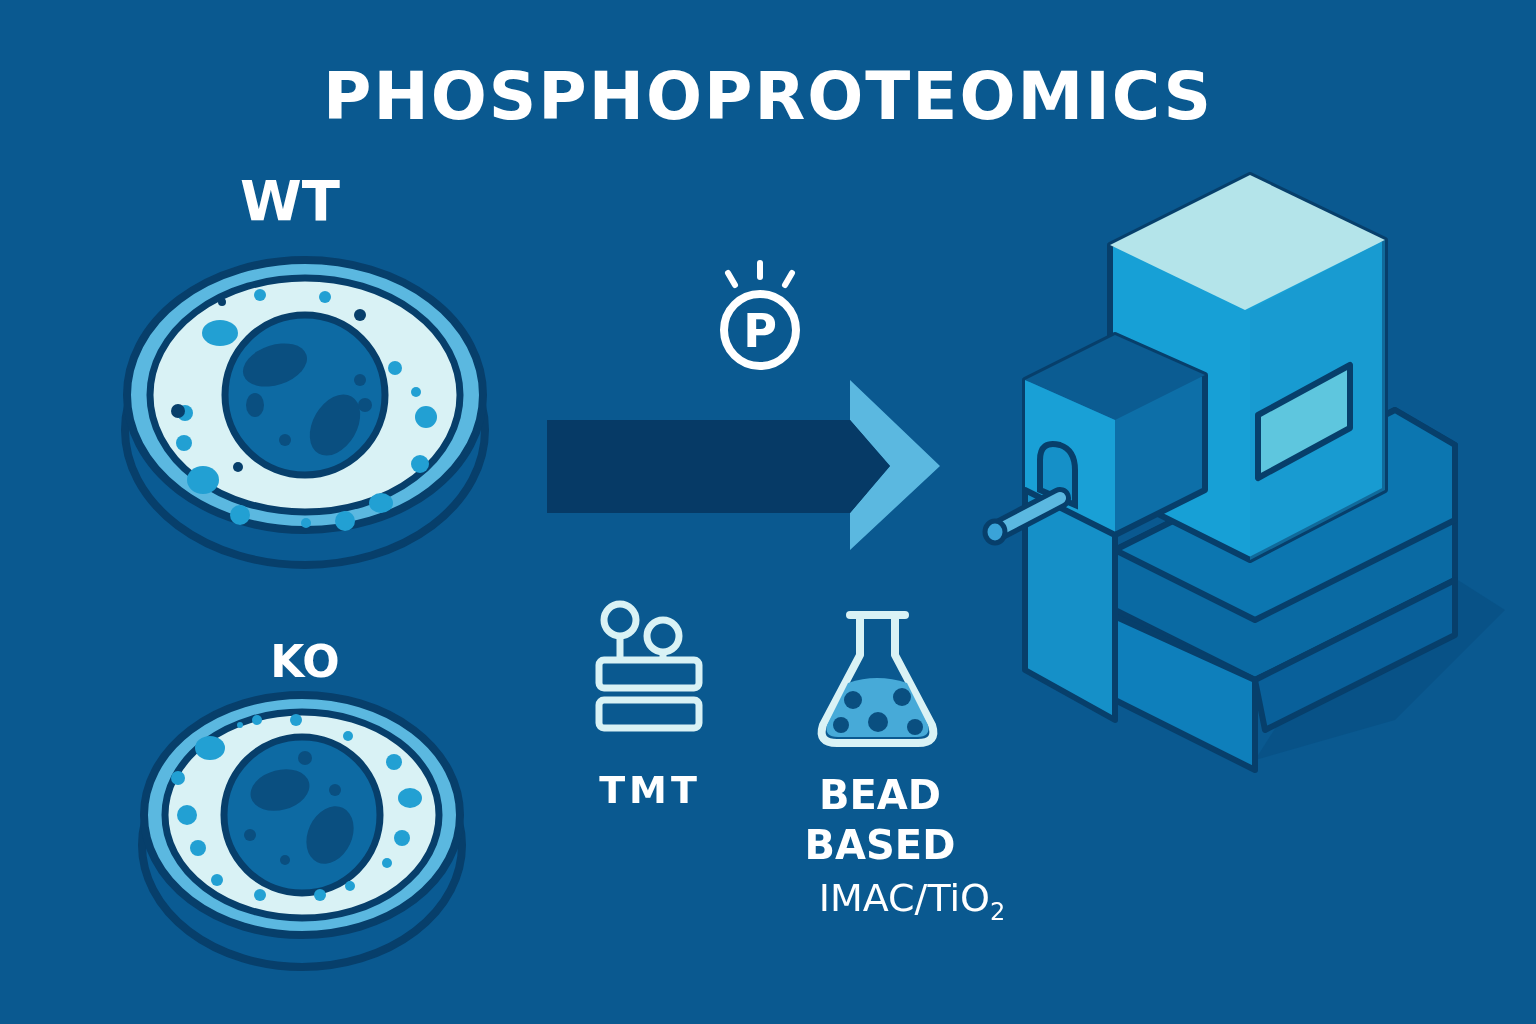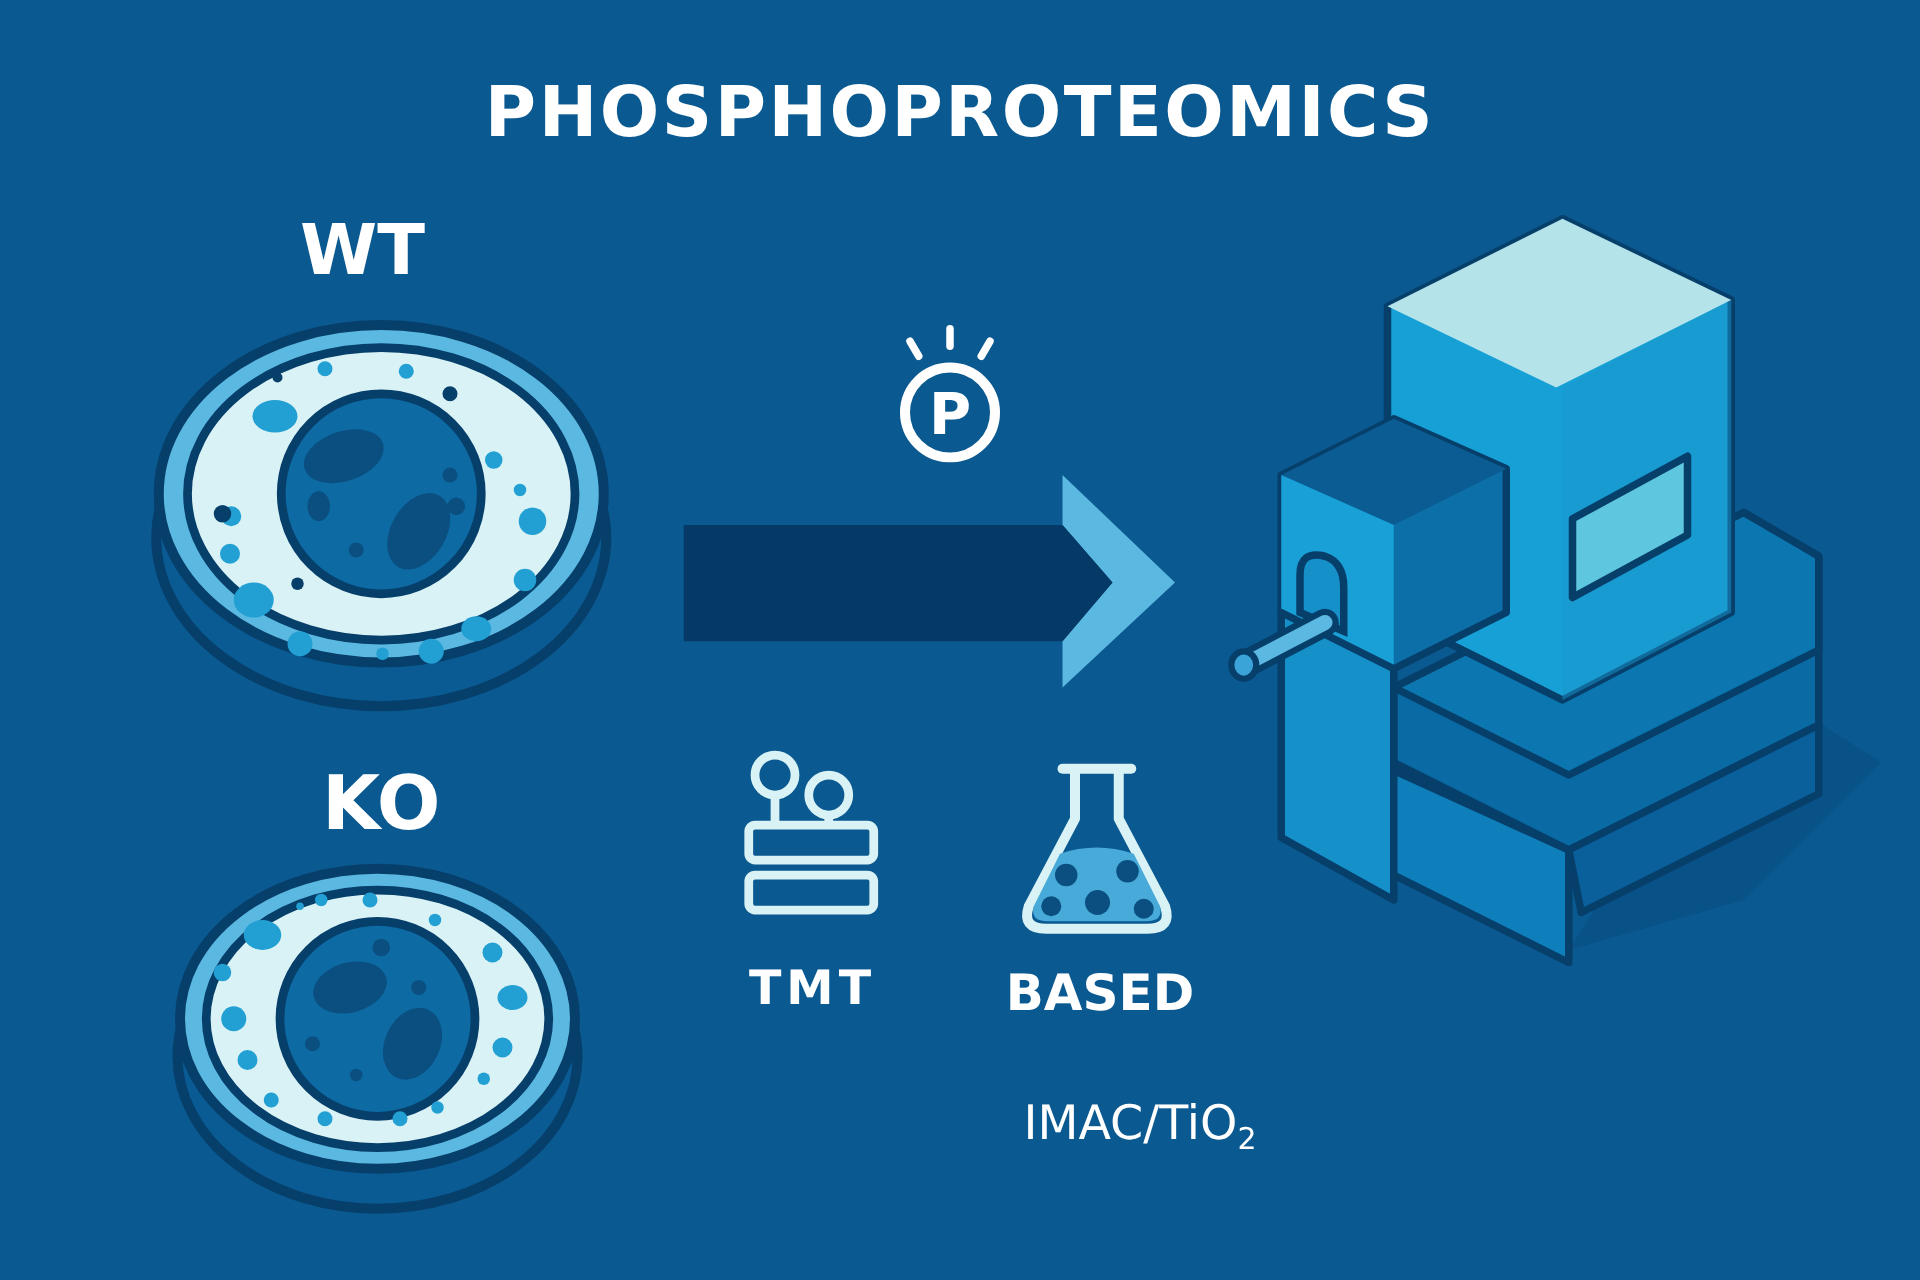--- a/index.html
+++ b/index.html
@@ -5,27 +5,27 @@
   html, body { margin: 0; padding: 0; }
   body {
     width: 1536px; height: 1024px; overflow: hidden;
     background: #0a5990;
     font-family: "DejaVu Sans", "Liberation Sans", sans-serif;
     position: relative;
   }
   .abs { position: absolute; }
   .title {
     left: 0; top: 58px; width: 1536px; text-align: center;
-    color: #ffffff; font-weight: bold; font-size: 56px; letter-spacing: 2px;
+    color: #ffffff; font-weight: bold; font-size: 66px; letter-spacing: 2px;
   }
   .label {
     color: #ffffff; font-weight: bold; text-align: center;
   }
   .wt-label { left: 210px; top: 168px; width: 160px; font-size: 56px; }
-  .ko-label { left: 225px; top: 608px; width: 160px; font-size: 60px; }
+  .ko-label { left: 225px; top: 636px; width: 160px; font-size: 44px; }
   .tmt-label { left: 570px; top: 768px; width: 160px; font-size: 38px; letter-spacing: 4px; text-align: center; }
   .bead-label { left: 770px; top: 770px; width: 220px; font-size: 40px; line-height: 50px; }
   .imac-label { left: 782px; top: 876px; width: 260px; font-size: 38px; font-weight: normal; }
   .imac-label sub { font-size: 24px; }
   svg { position: absolute; }
 </style>
 </head>
 <body>
 
 <div class="abs title">PHOSPHOPROTEOMICS</div>
@@ -131,20 +131,21 @@
   <path d="M33 78 Q62 68 92 78 L113 120 Q116 132 102 132 L23 132 Q9 132 12 120 Z" fill="#47aad8"></path>
   <g fill="#0a4f80">
     <circle cx="38" cy="95" r="9"></circle>
     <circle cx="87" cy="92" r="9"></circle>
     <circle cx="63" cy="117" r="10"></circle>
     <circle cx="26" cy="120" r="8"></circle>
     <circle cx="100" cy="122" r="8"></circle>
   </g>
 </svg>
 <div class="abs label bead-label">
+  <div>BEAD</div>
   <div>BASED</div>
 </div>
 <div class="abs label imac-label"><span>IMAC/TiO</span><sub>2</sub></div>
 
 <svg style="left:975px;top:160px" width="540" height="620" viewBox="0 0 540 620">
 
   <polygon points="420,380 530,450 420,560 280,600" fill="#064f82" opacity="0.6"></polygon>
 
   <polygon points="140,390 420,250 480,285 480,420 280,520 140,450" fill="#0a6aa3" stroke="#073f6b" stroke-width="6" stroke-linejoin="round"></polygon>
   <polygon points="140,390 280,460 480,360 480,285 420,250" fill="#0c76b0" stroke="#073f6b" stroke-width="6" stroke-linejoin="round"></polygon>

